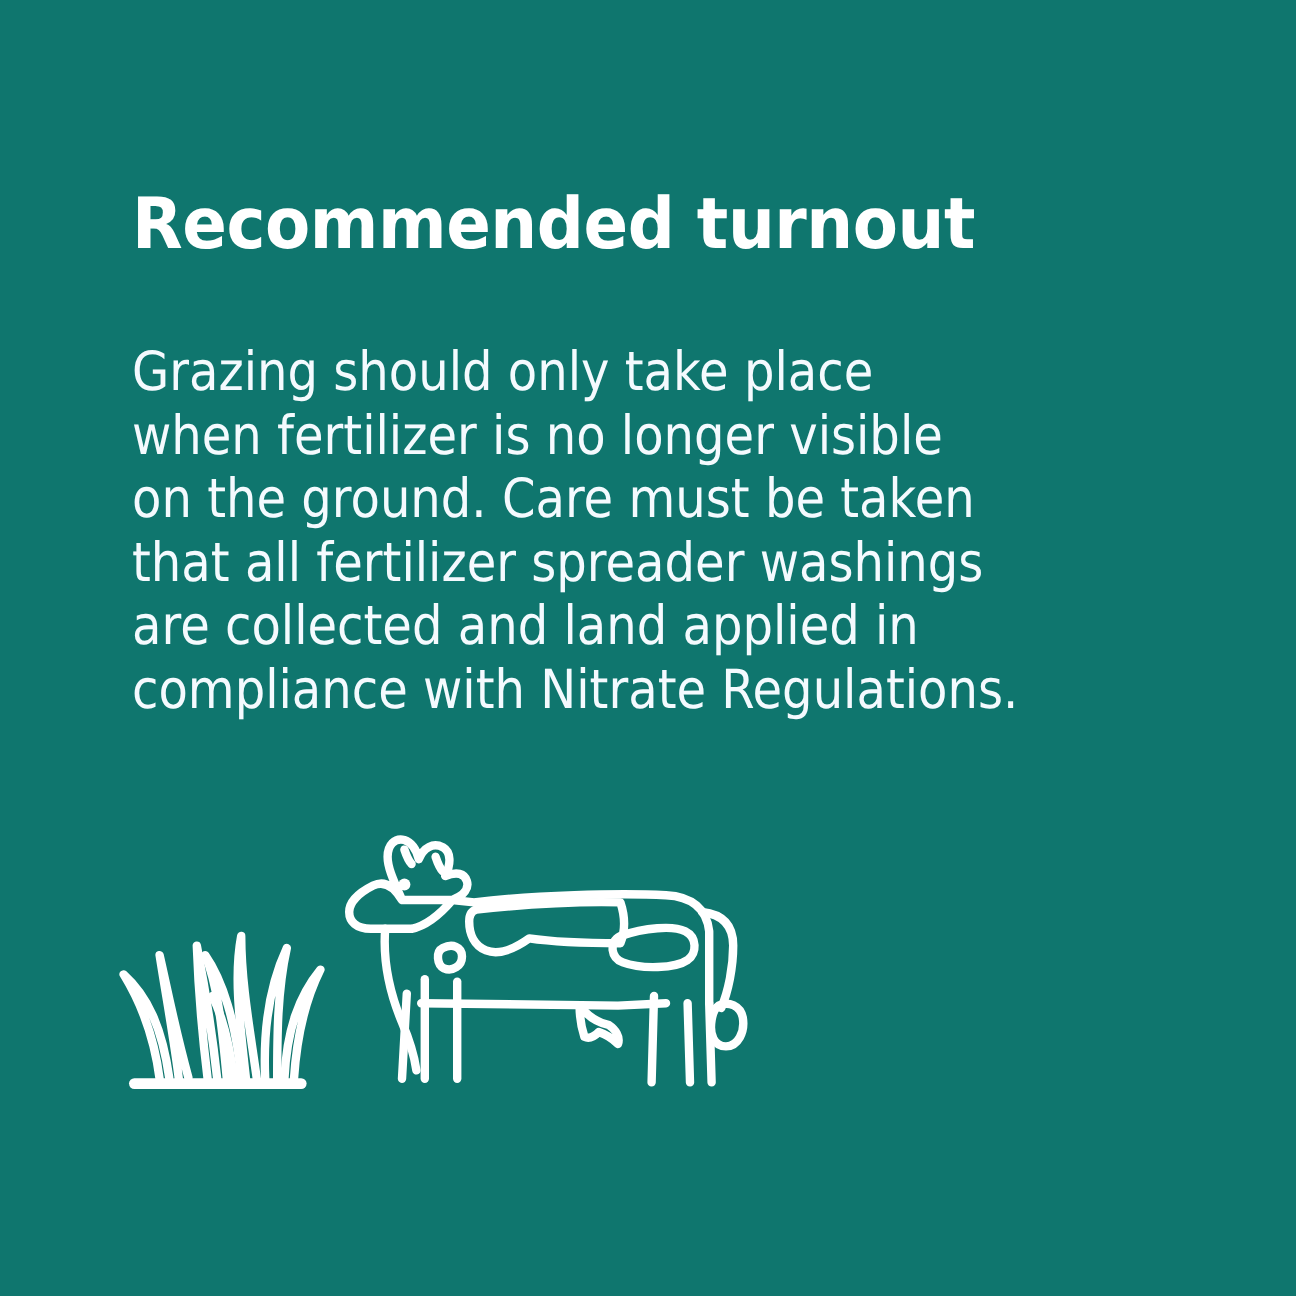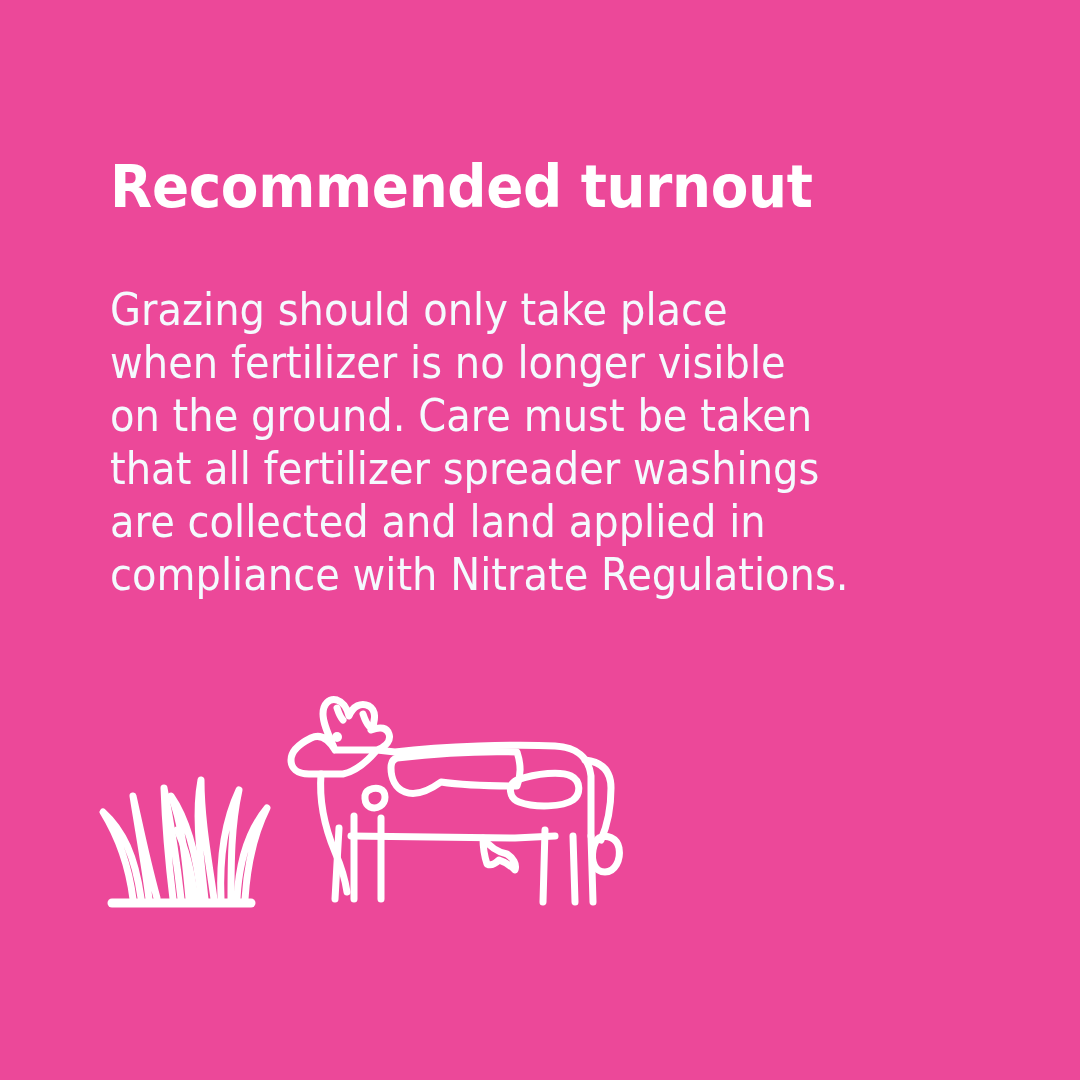--- a/index.html
+++ b/index.html
@@ -62,21 +62,21 @@
     left: 85px;
     top: 640px;
     width: 580px;
     height: 290px;
   }
   #art svg { display: block; width: 580px; height: 290px; }
 </style>
 </head>
 <body>
 
-<div id="card" style="background: #ec4899;">
+<div id="card" style="background: #0f766e;">
 
   <h1 id="heading" style="color: rgb(255, 255, 255);">Recommended turnout</h1>
 
   <div id="body-copy" style="color: rgb(244, 250, 254);">
     <span class="ln">Grazing should only take place</span>
     <span class="ln">when fertilizer is no longer visible</span>
     <span class="ln">on the ground. Care must be taken</span>
     <span class="ln">that all fertilizer spreader washings</span>
     <span class="ln">are collected and land applied in</span>
     <span class="ln">compliance with Nitrate Regulations.</span>

